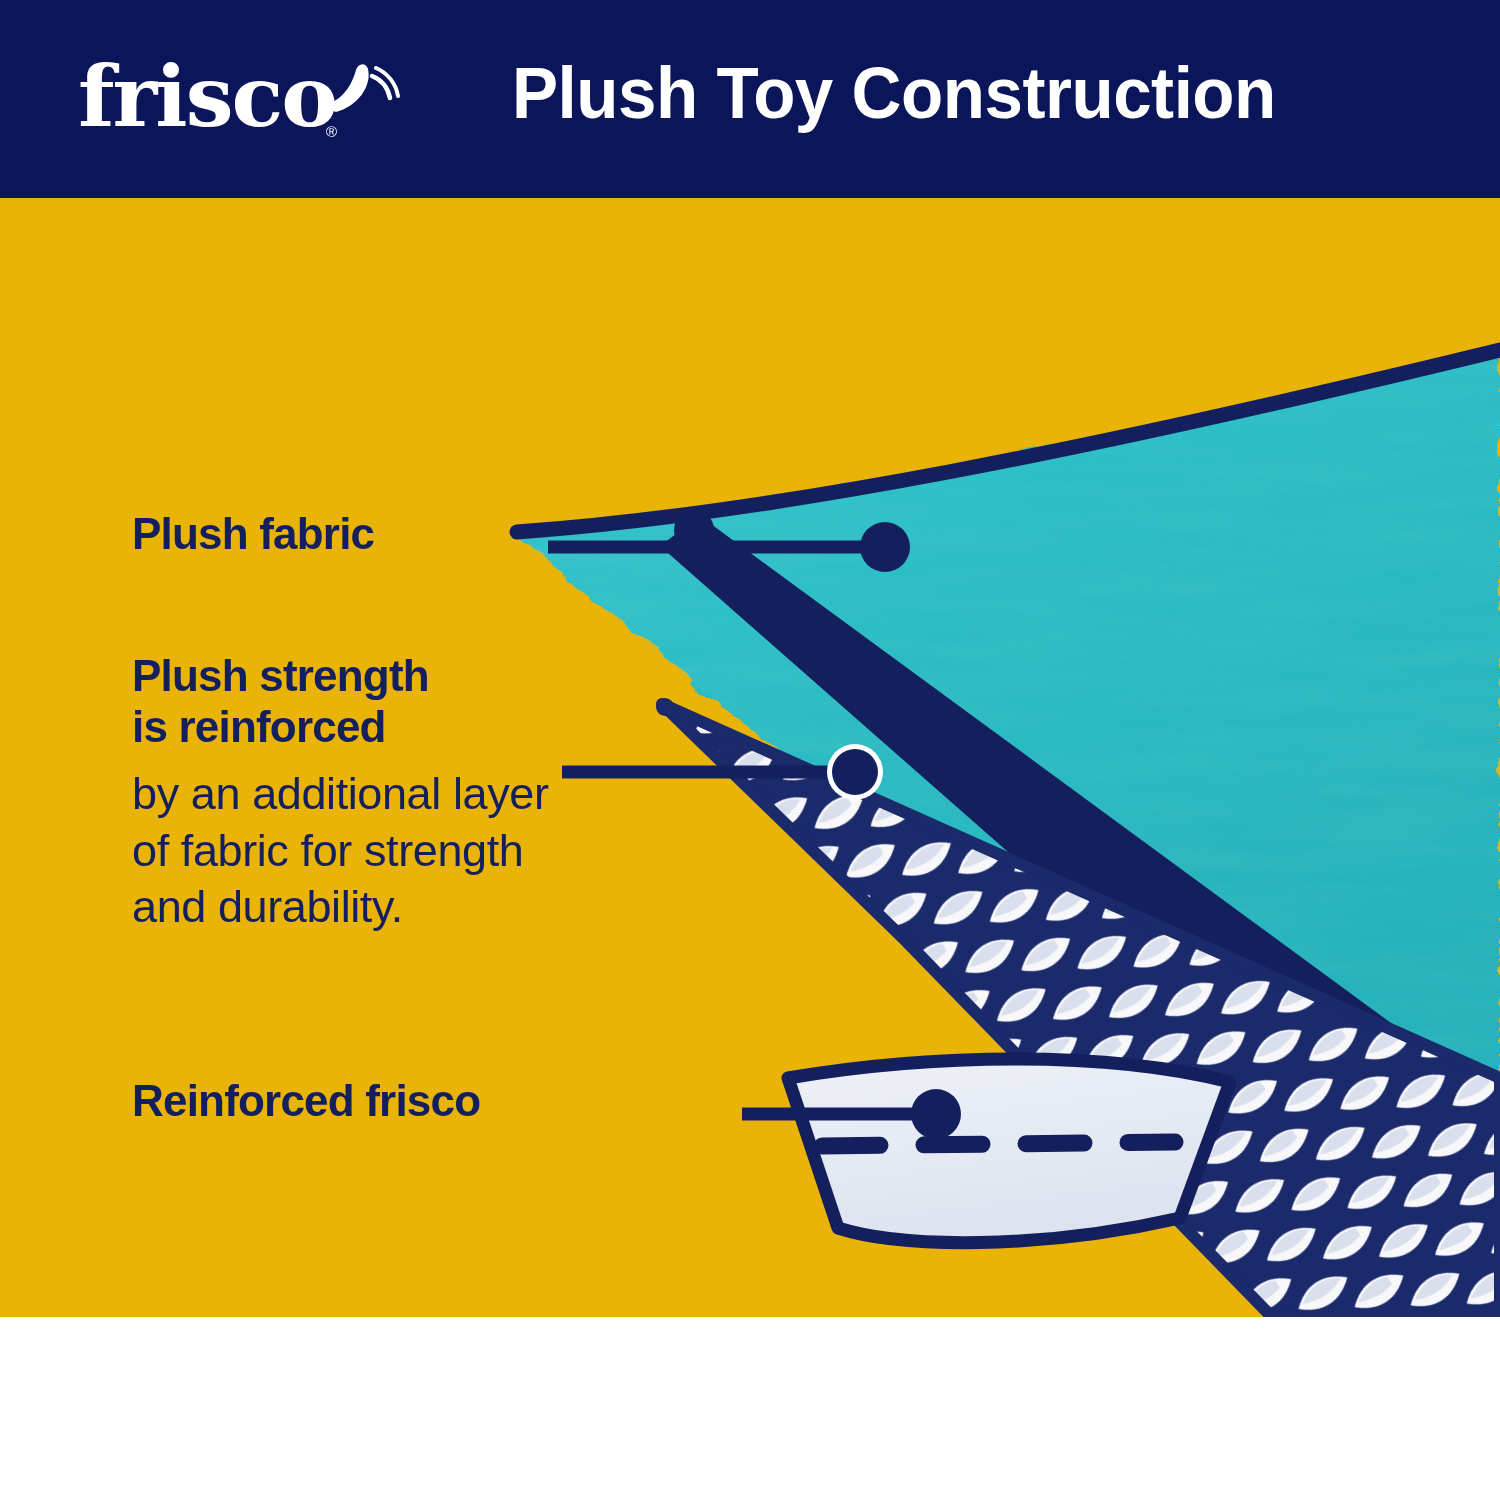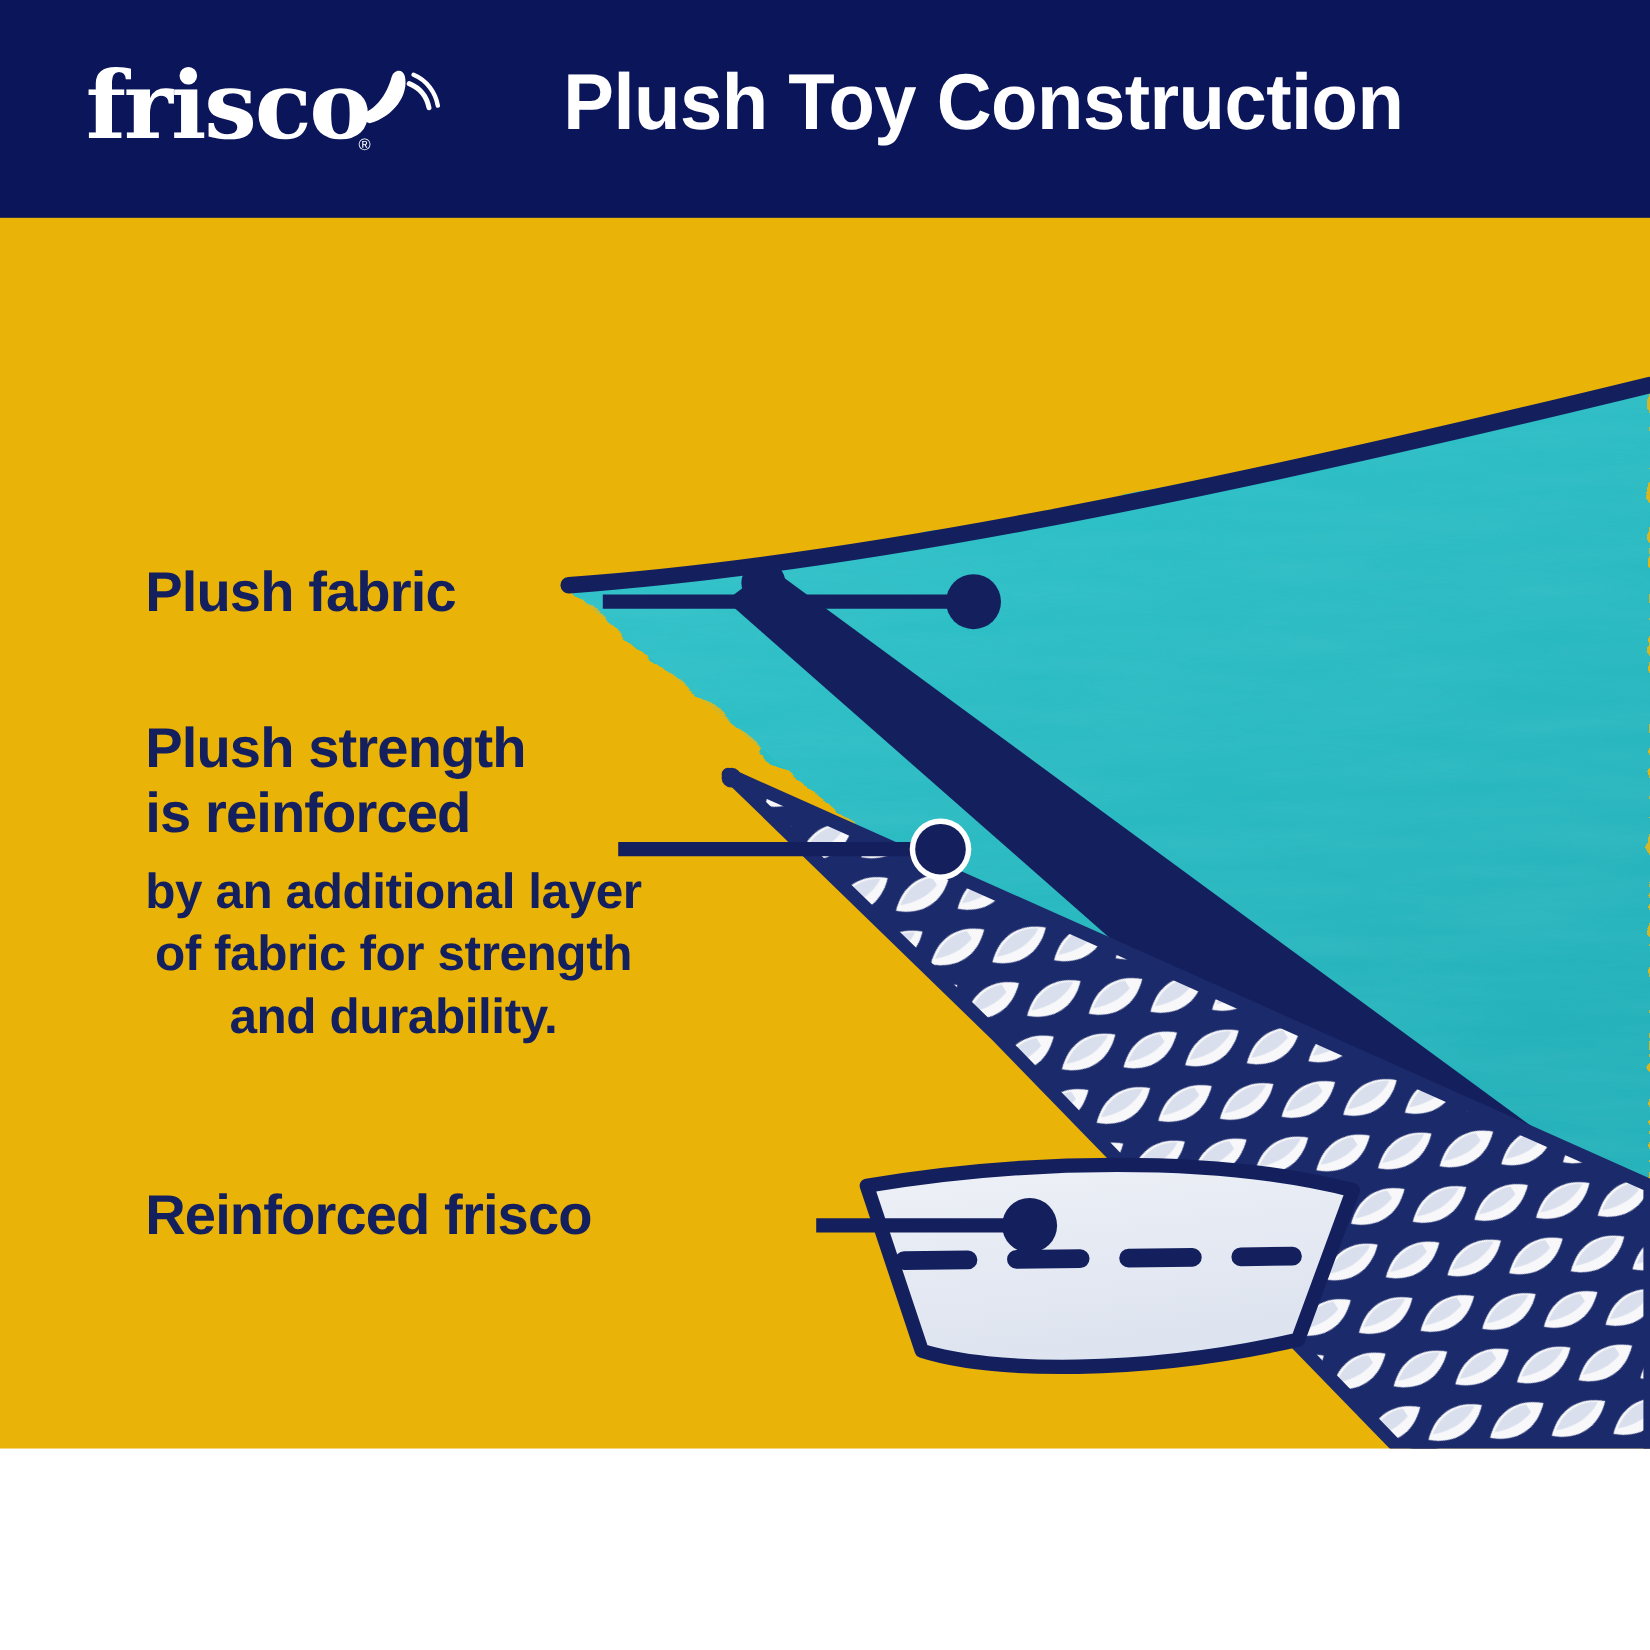--- a/index.html
+++ b/index.html
@@ -88,35 +88,34 @@
   }
 
   
   .callout {
     position: absolute;
     color: #14205e;
   }
   .callout-head {
     font-family: "Liberation Sans", sans-serif;
     font-weight: 700;
-    font-size: 51px;
+    font-size: 44px;
     line-height: 1.16;
     letter-spacing: -0.8px;
     white-space: pre-line;
     margin: 0;
   }
   .callout-body {
     font-family: "Liberation Sans", sans-serif;
-    font-weight: 700;
+    font-weight: 400;
     font-size: 45px;
     line-height: 1.26;
     letter-spacing: -0.4px;
     white-space: pre-line;
     margin: 0;
-    text-align: center;
   }
   #callout-1 { left: 132px; top: 508px; }
   #callout-2 { left: 132px; top: 650px; }
   #callout-2 .callout-body { margin-top: 14px; }
   #callout-3 { left: 132px; top: 1075px; }
   #callout-3 .callout-body { margin-top: 10px; }
 </style>
 </head>
 <body>
 

